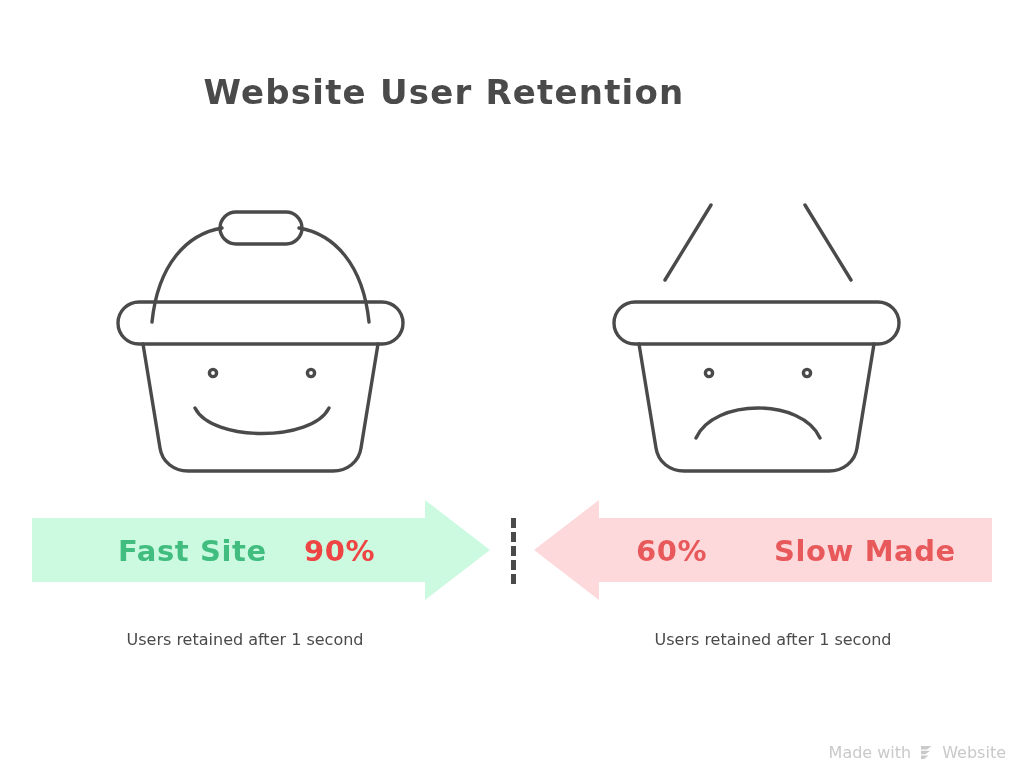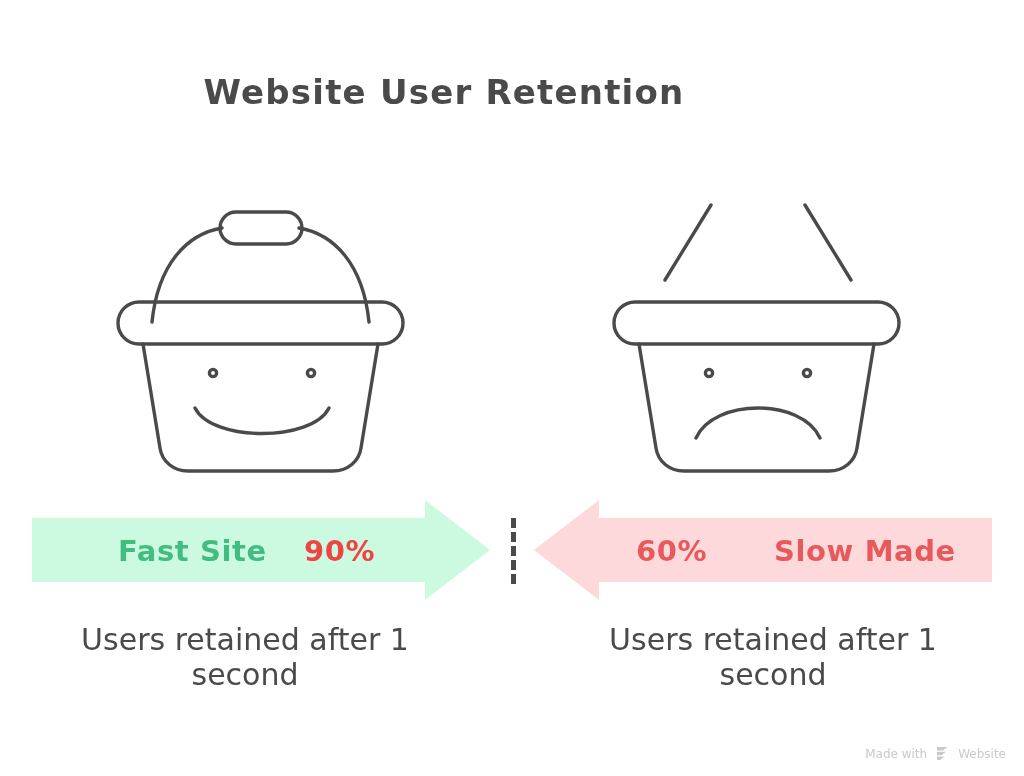--- a/index.html
+++ b/index.html
@@ -75,37 +75,37 @@
     border-left: 5px dashed #4a4a4a;
   }
 
   
   .caption {
     position: absolute;
     top: 622px;
     width: 330px;
     text-align: center;
     font-family: "DejaVu Sans", sans-serif;
-    font-size: 30px;
+    font-size: 16px;
     line-height: 35px;
     color: #4a4a4a;
   }
   .caption.left  { left: 80px; }
   .caption.right { left: 608px; }
 
   
   .watermark {
     position: absolute;
     right: 18px;
     bottom: 14px;
     display: flex;
     align-items: center;
     gap: 7px;
     font-family: "DejaVu Sans", sans-serif;
-    font-size: 12px;
+    font-size: 16px;
     color: #c9c9c9;
   }
   .watermark .wm-logo { display: block; }
 </style>
 </head>
 <body>
 
 <div class="canvas">
 
   <div class="title">Website User Retention</div>

